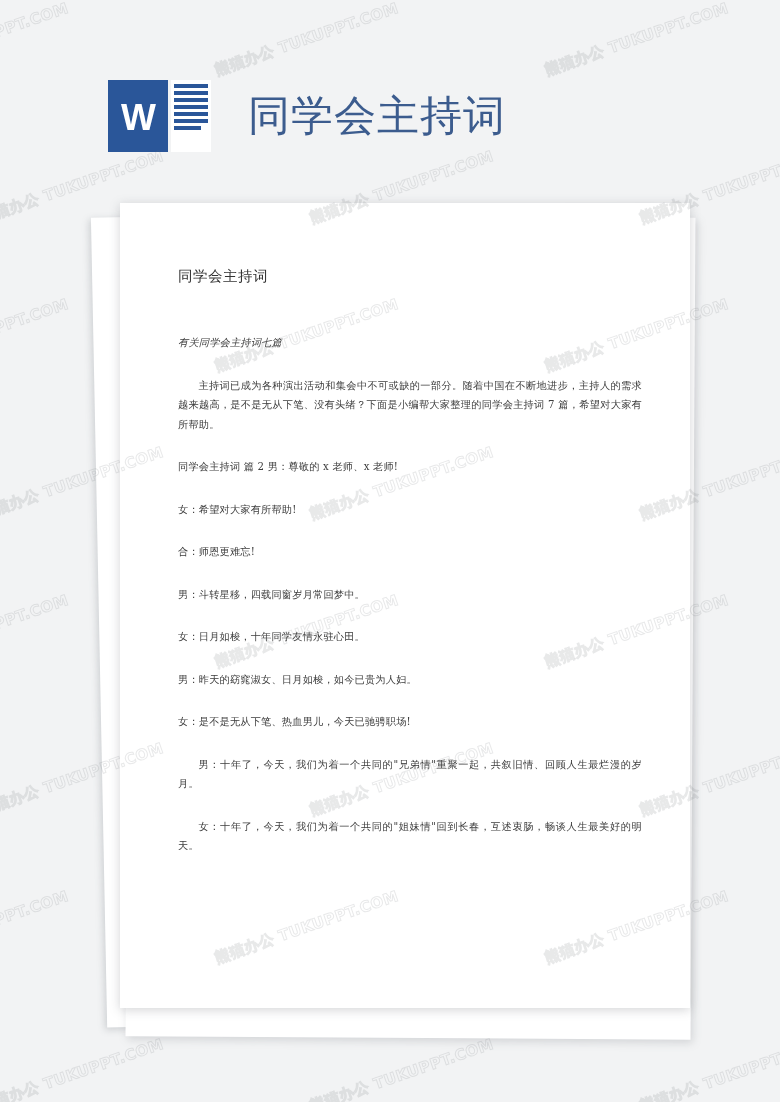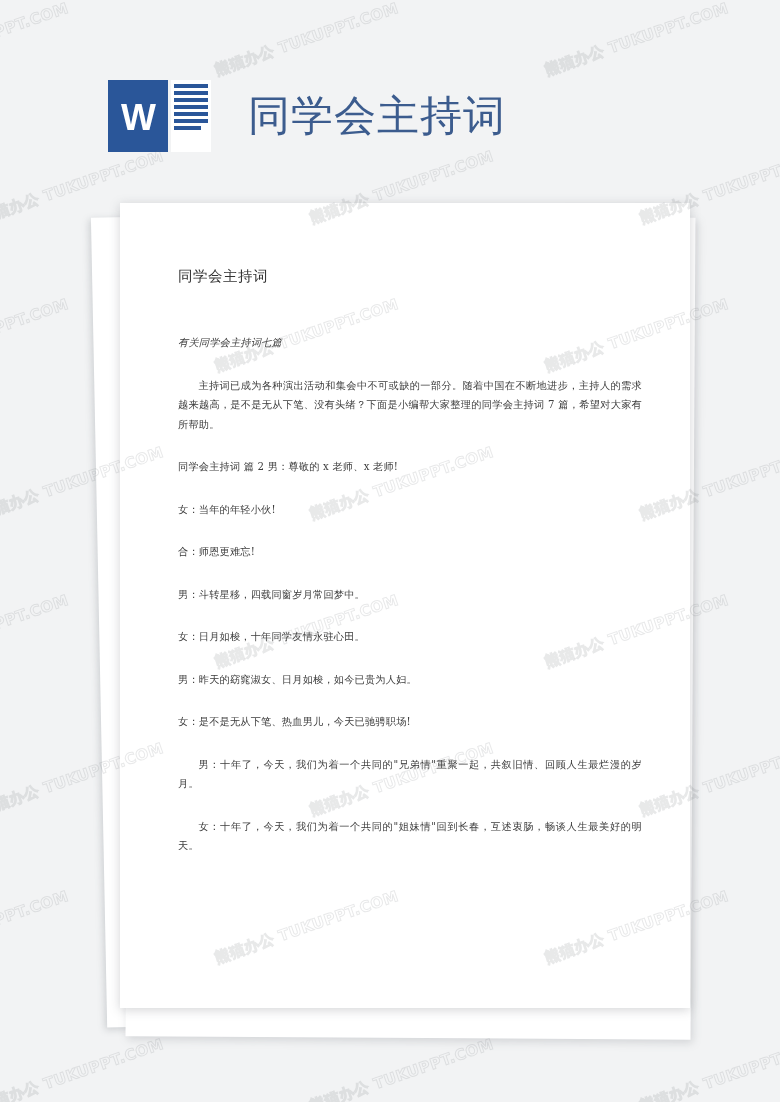--- a/index.html
+++ b/index.html
@@ -200,21 +200,21 @@
   <div class="sheet" id="sheet-back"></div>
   <div class="sheet" id="sheet-mid"></div>
 
   <div class="sheet" id="sheet-main">
     <div id="doc-body">
       <div id="doc-title">同学会主持词</div>
       <div id="doc-paragraphs">
           <div class="p sub">有关同学会主持词七篇</div>
           <div class="p indent">主持词已成为各种演出活动和集会中不可或缺的一部分。随着中国在不断地进步，主持人的需求越来越高，是不是无从下笔、没有头绪？下面是小编帮大家整理的同学会主持词 7 篇，希望对大家有所帮助。</div>
           <div class="p">同学会主持词 篇 2 男：尊敬的 x 老师、x 老师!</div>
-          <div class="p">女：当年的年轻小伙!</div>
+          <div class="p">女：希望对大家有所帮助!</div>
           <div class="p">合：师恩更难忘!</div>
           <div class="p">男：斗转星移，四载同窗岁月常回梦中。</div>
           <div class="p">女：日月如梭，十年同学友情永驻心田。</div>
           <div class="p">男：昨天的窈窕淑女、日月如梭，如今已贵为人妇。</div>
           <div class="p">女：是不是无从下笔、热血男儿，今天已驰骋职场!</div>
           <div class="p indent">男：十年了，今天，我们为着一个共同的"兄弟情"重聚一起，共叙旧情、回顾人生最烂漫的岁月。</div>
           <div class="p indent">女：十年了，今天，我们为着一个共同的"姐妹情"回到长春，互述衷肠，畅谈人生最美好的明天。</div>
         </div>
     </div>
   </div>

